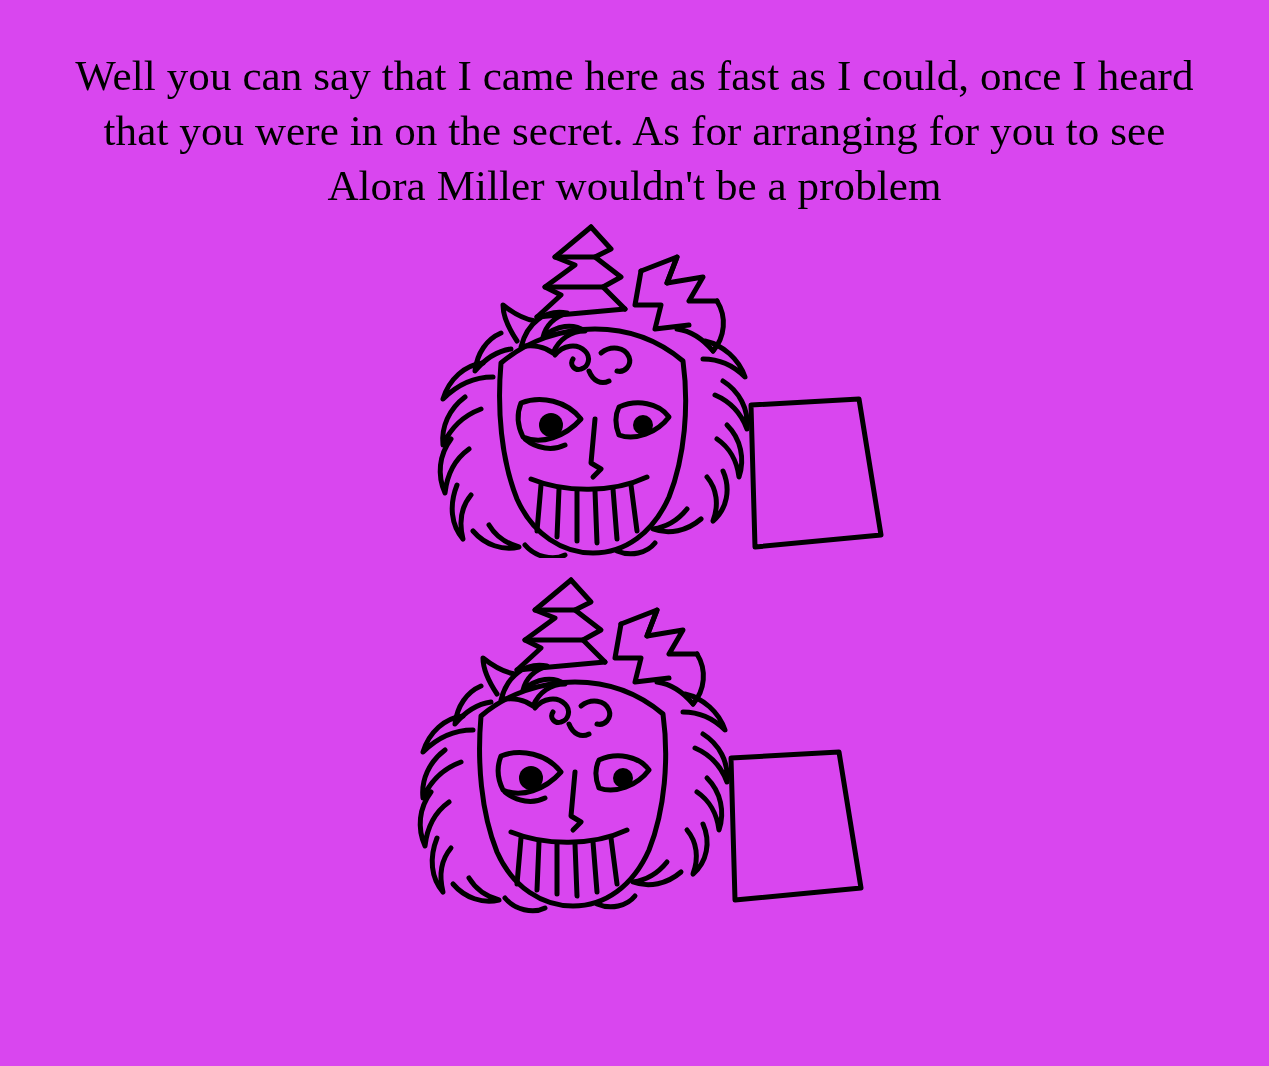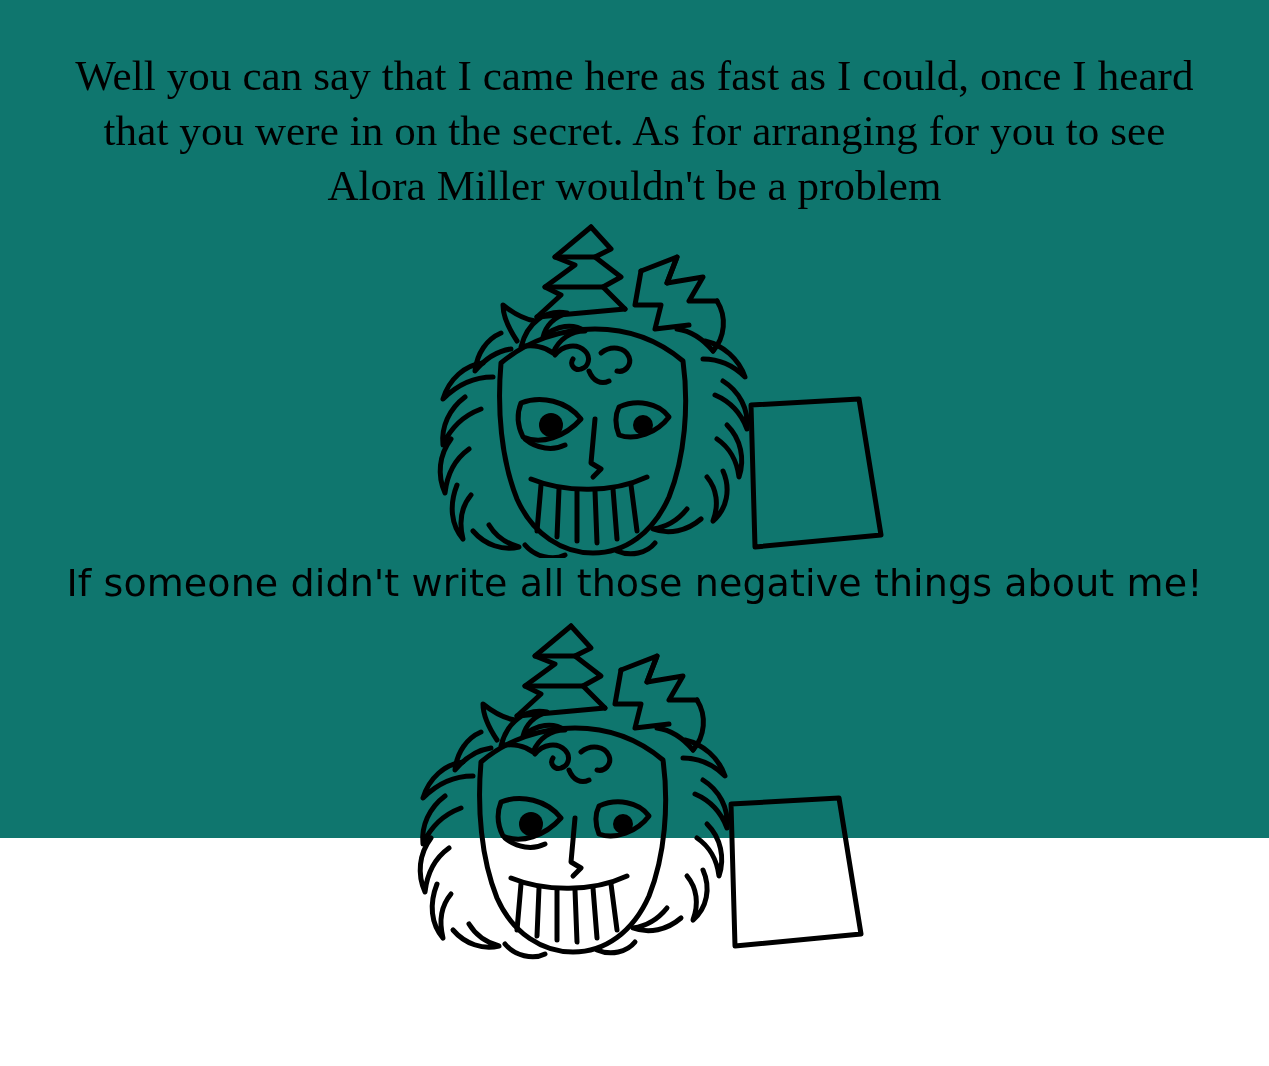--- a/index.html
+++ b/index.html
@@ -10,22 +10,22 @@
   body {
     width: 1269px;
     height: 1066px;
     overflow: hidden;
     font-family: "Liberation Serif", serif;
     color: #000000;
   }
   .comic {
     position: relative;
     width: 1269px;
-    height: 838px;
-    background: #0f766e;
+    height: 1066px;
+    background: #d946ef;
   }
   .panel {
     position: relative;
     width: 100%;
   }
   .caption {
     text-align: center;
     font-family: "Liberation Serif", serif;
     font-size: 43px;
     line-height: 1.28;
@@ -129,21 +129,20 @@
             <path d="M212 338 C226 344 242 340 250 330"></path>
 
             <path d="M346 192 L454 186 L476 322 L350 334 Z"></path>
           </g>
         </svg>
       </div>
     </div>
   </div>
 
   <div class="panel panel-2">
-    <div class="caption">If someone didn't write all those negative things about me!</div>
     <div class="art-wrap art-2">
       <div class="figure">
         <svg width="520" height="355" viewBox="0 0 520 345" xmlns="http://www.w3.org/2000/svg">
           <g fill="none" stroke="#000000" stroke-width="5" stroke-linecap="round" stroke-linejoin="round">
             <path d="M116 134 C122 110 140 96 162 100 C150 104 141 112 138 124 C152 112 168 110 180 118 C166 118 154 126 148 140 C140 134 128 131 116 134 Z"></path>
             <path d="M112 128 C104 116 98 104 98 92 C108 100 118 106 130 108"></path>
             <path d="M96 120 C82 126 72 140 70 158 C80 146 92 138 106 136"></path>
             <path d="M78 150 C60 152 44 166 38 186 C52 172 70 164 88 164"></path>
             <path d="M60 184 C44 196 36 214 38 232 C46 214 60 202 76 196"></path>
             <path d="M46 226 C34 242 32 262 40 280 C42 262 50 246 64 236"></path>

